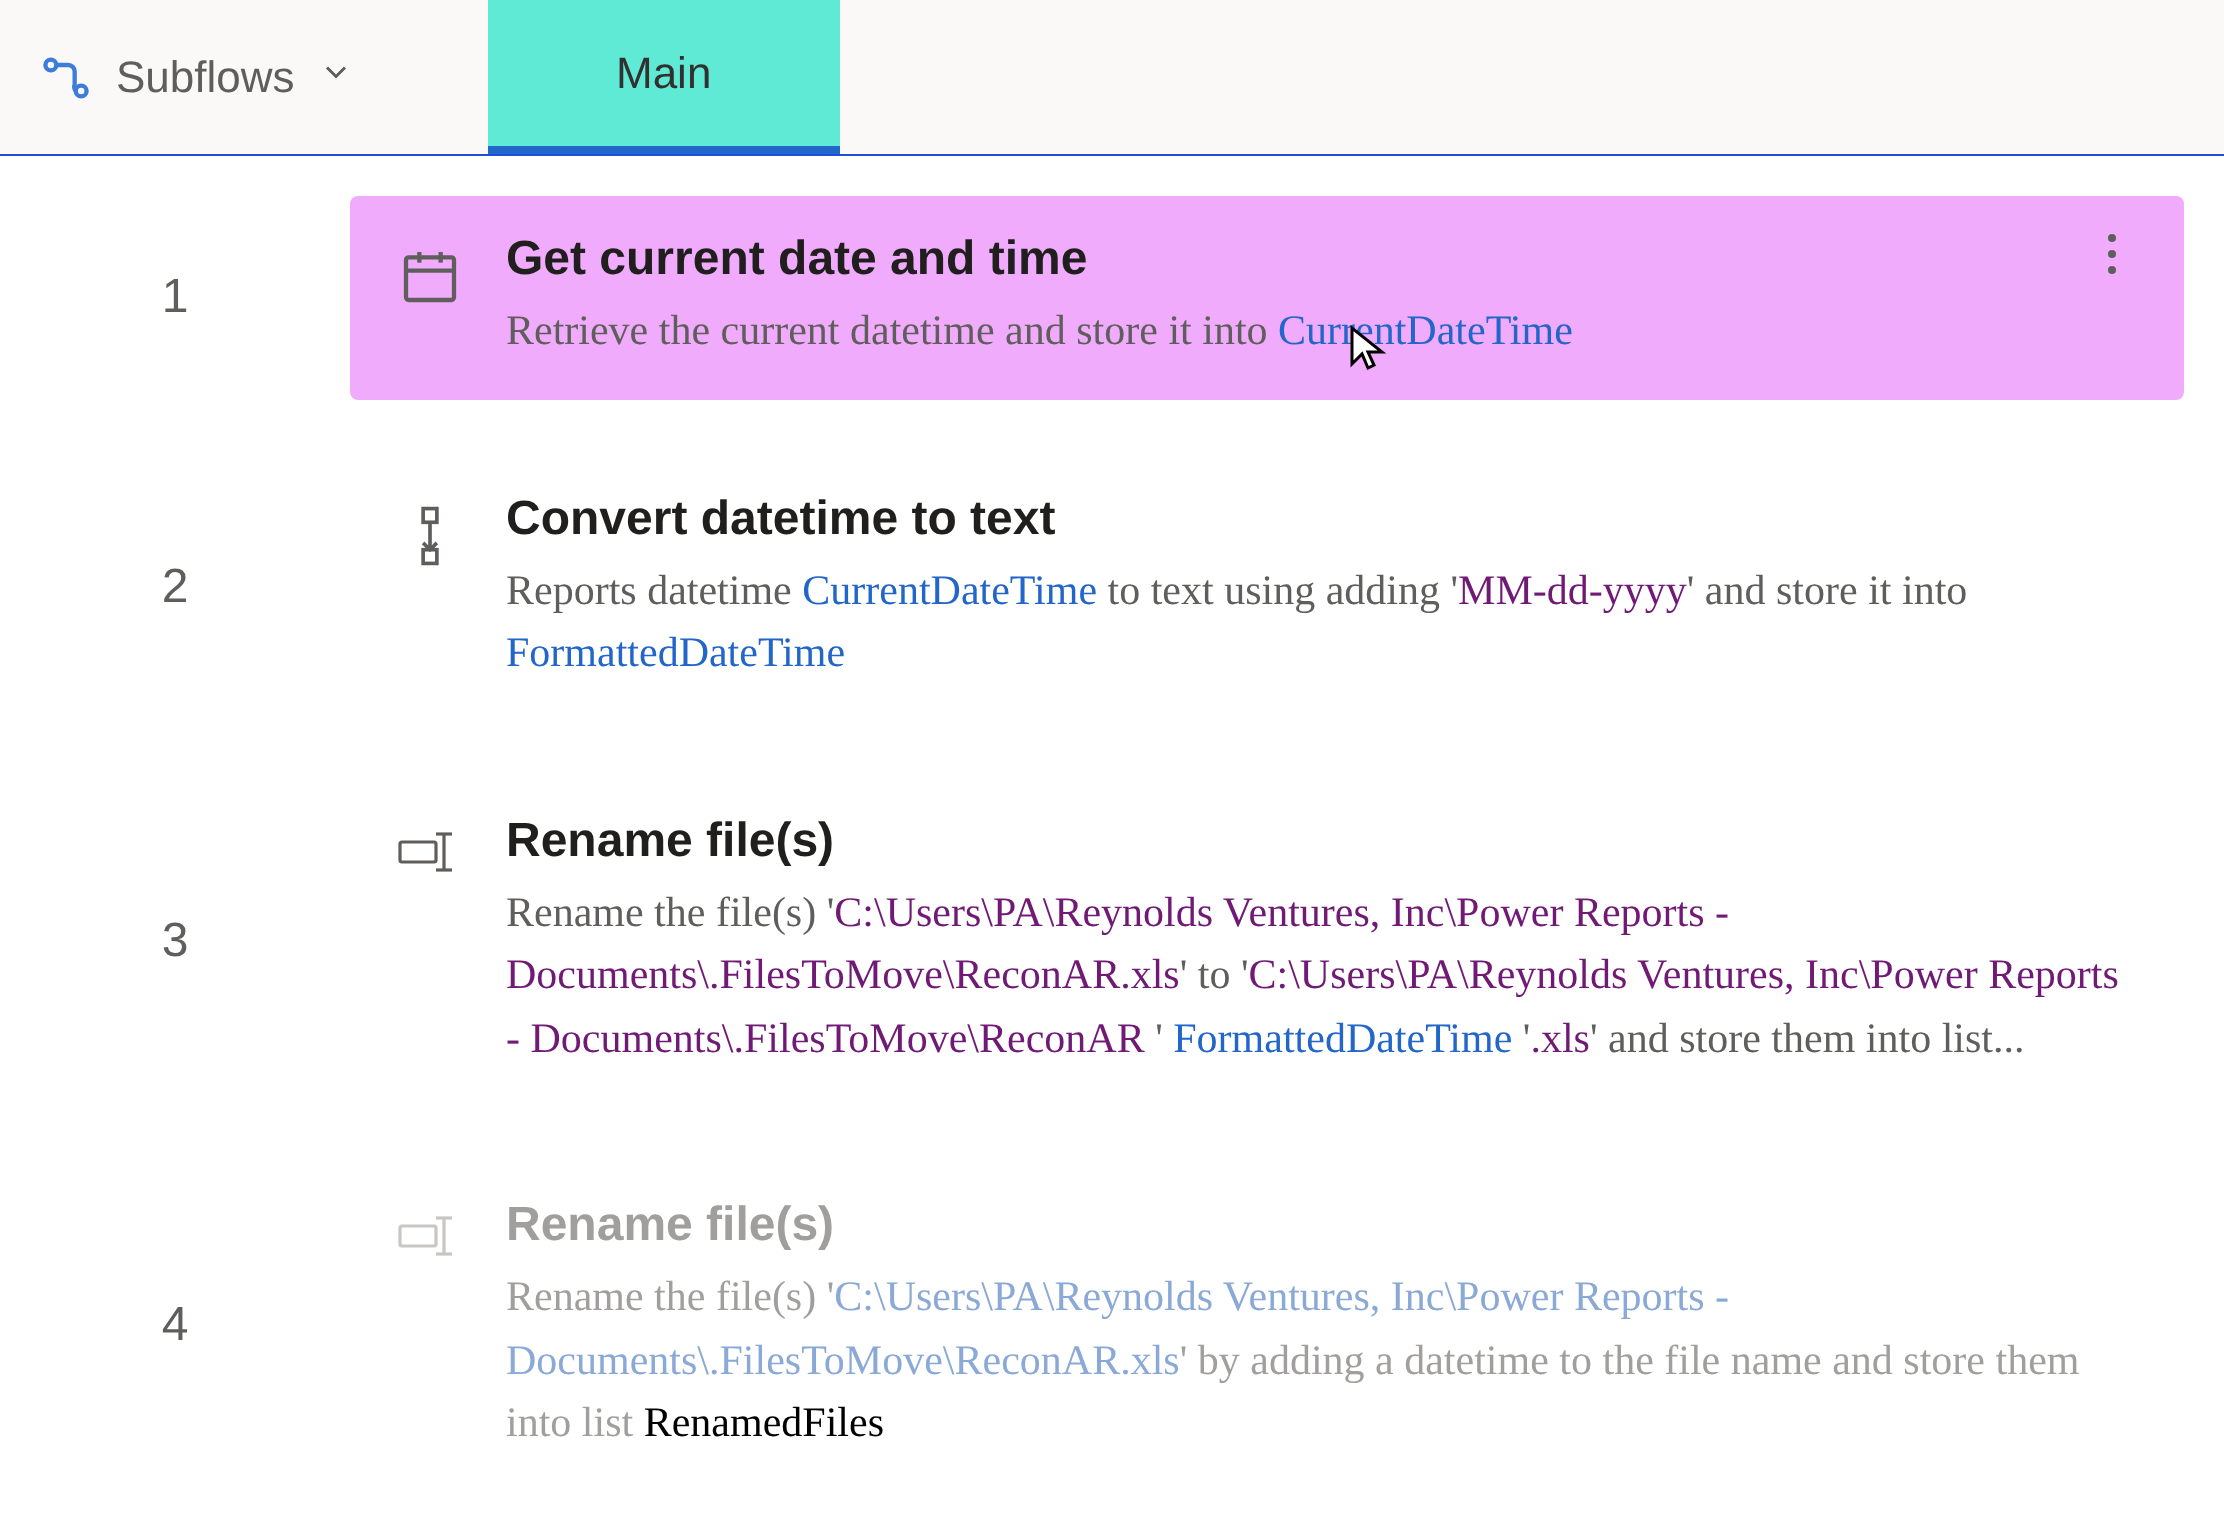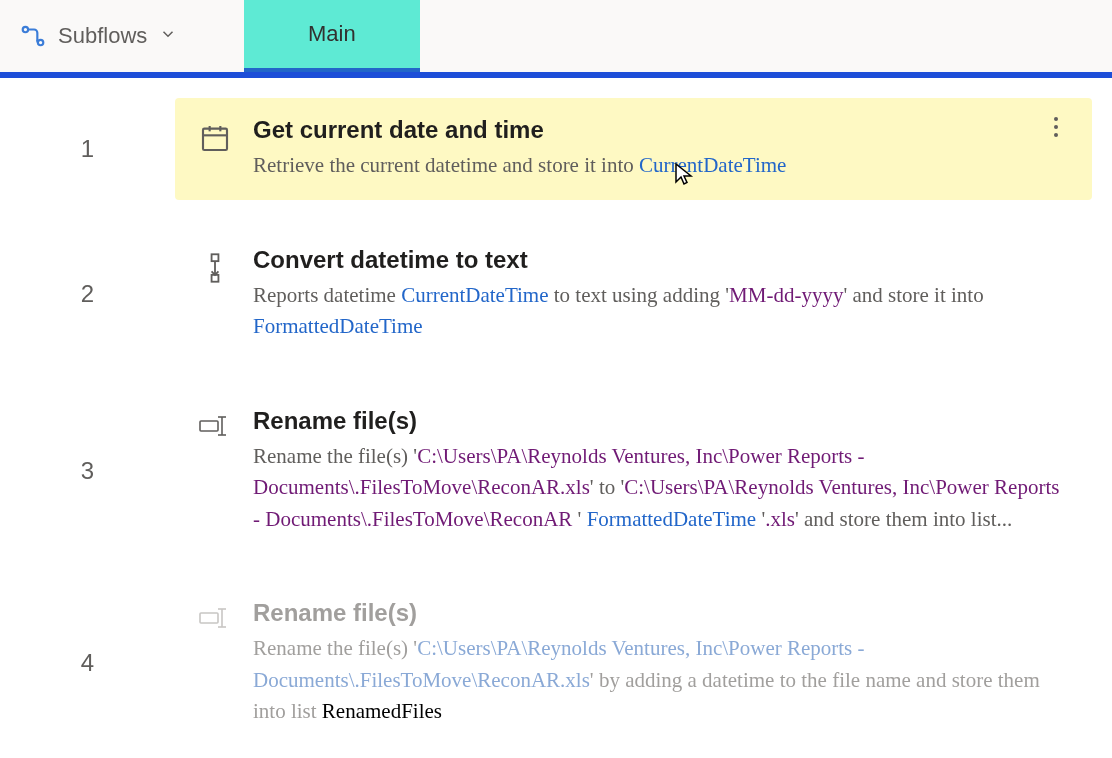--- a/index.html
+++ b/index.html
@@ -7,21 +7,21 @@
       font-family: "Segoe UI", -apple-system, sans-serif;
       background: #ffffff;
       color: #323130;
       width: 1112px;
       height: 758px;
       overflow: hidden;
     }
     .topbar {
       height: 78px;
       background: #faf9f8;
-      border-bottom: 6px solid #1d4ed8;
+      border-bottom: 1px solid #1d4ed8;
       display: flex;
       align-items: stretch;
     }
     .subflows-btn {
       display: flex;
       align-items: center;
       gap: 12px;
       padding: 0 24px 0 20px;
       cursor: pointer;
       font-size: 22px;
@@ -67,21 +67,21 @@
     }
     .step {
       flex: 1;
       display: flex;
       align-items: flex-start;
       gap: 20px;
       padding: 18px 22px;
       border-radius: 4px;
     }
     .step.selected {
-      background: #fef9c3;
+      background: #f0abfc;
     }
     .step-icon {
       width: 36px;
       flex-shrink: 0;
       display: flex;
       justify-content: center;
       color: #605e5c;
       padding-top: 6px;
     }
     .step-body {

